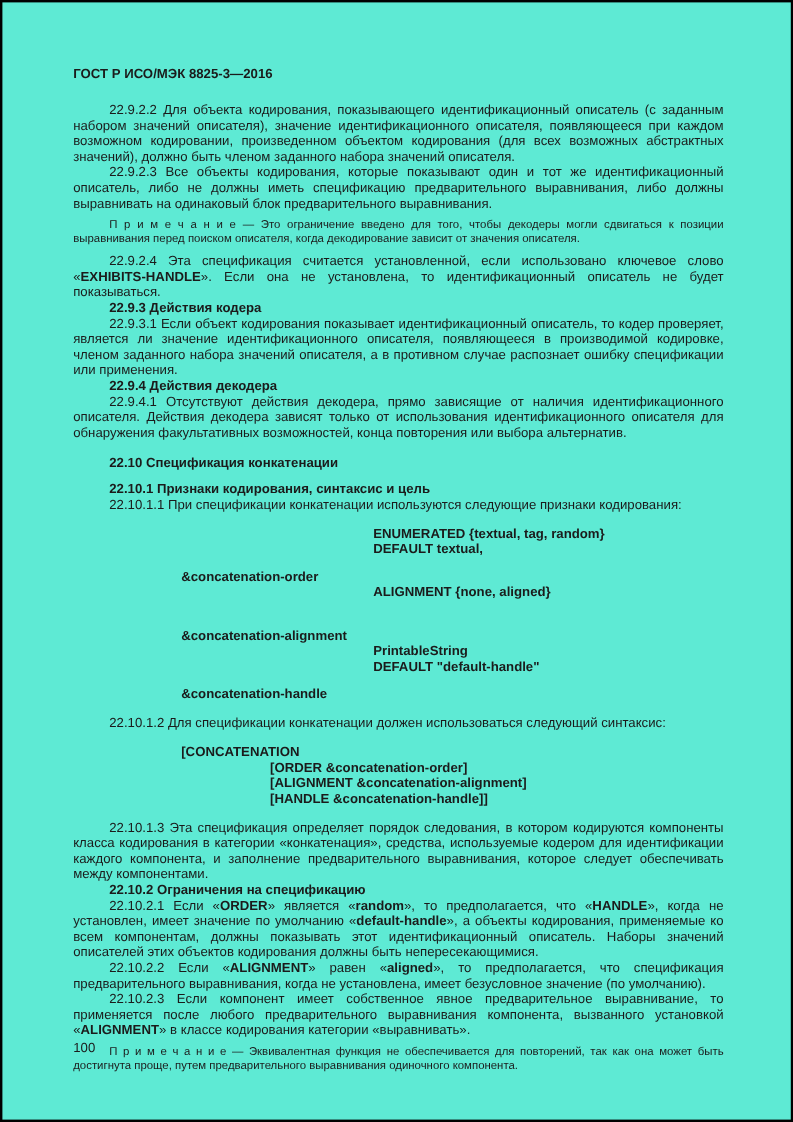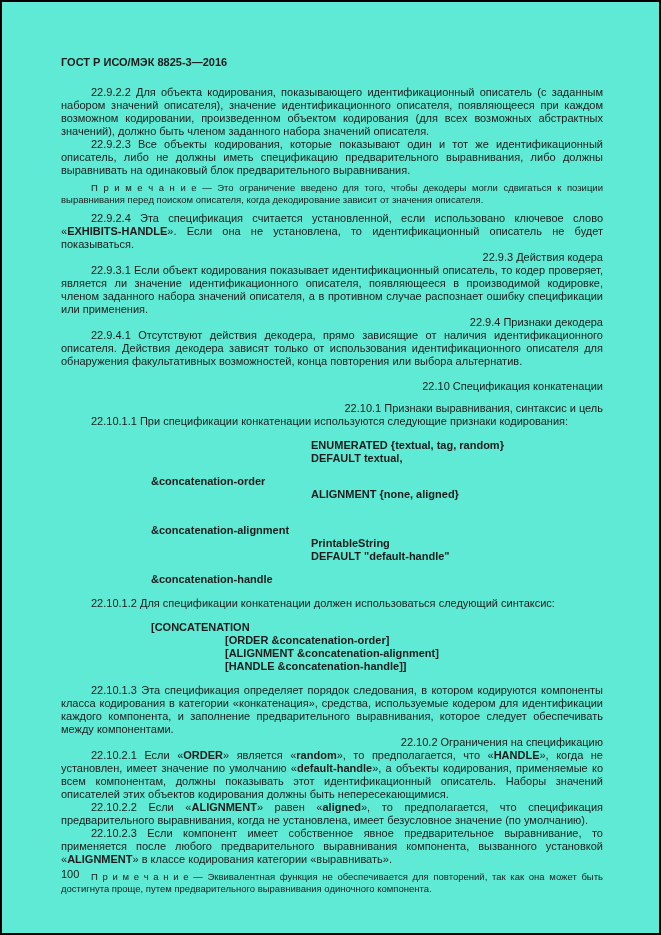--- a/index.html
+++ b/index.html
@@ -14,21 +14,21 @@
     overflow: hidden;
   }
   .inner { position: absolute; top: 54px; left: 59px; right: 56px; }
   .running-header { font-weight: bold; font-size: 11px; line-height: 13px; margin-bottom: 17px; }
   .para {
     font-size: 11px; line-height: 13px;
     text-align: justify; text-indent: 30px; margin: 0;
   }
   .heading {
     font-size: 11px; line-height: 13px;
-    font-weight: normal; text-indent: 30px; margin: 0; text-align: right;
+    font-weight: bold; text-indent: 30px; margin: 0; text-align: left;
   }
   .section-heading { margin: 12px 0 9px; }
   .sub-heading { margin: 0; }
   .note {
     font-size: 9.5px; line-height: 11.5px;
     text-align: justify; text-indent: 30px; margin: 5px 0 7px;
   }
   .deflist { font-weight: bold; font-size: 11px; line-height: 13px; margin: 11px 0 11px 90px; }
   .defrow { display: flex; }
   .defterm { flex: 0 0 160px; width: 160px; margin-top: 36px; }
@@ -44,24 +44,24 @@
 <div class="page">
   <div class="inner">
     <div class="running-header">ГОСТ Р ИСО/МЭК 8825-3—2016</div>
     <div id="doc-body">
         <div class="para"><span>22.9.2.2 Для объекта кодирования, показывающего идентификационный описатель (с заданным набором значений описателя), значение идентификационного описателя, появляющееся при каждом возможном кодировании, произведенном объектом кодирования (для всех возможных абстрактных значений), должно быть членом заданного набора значений описателя.</span></div>
         <div class="para"><span>22.9.2.3 Все объекты кодирования, которые показывают один и тот же идентификационный описатель, либо не должны иметь спецификацию предварительного выравнивания, либо должны выравнивать на одинаковый блок предварительного выравнивания.</span></div>
         <div class="note"><span>П р и м е ч а н и е  —  Это ограничение введено для того, чтобы декодеры могли сдвигаться к позиции выравнивания перед поиском описателя, когда декодирование зависит от значения описателя.</span></div>
         <div class="para"><span>22.9.2.4 Эта спецификация считается установленной, если использовано ключевое слово «</span><b>EXHIBITS-HANDLE</b><span>». Если она не установлена, то идентификационный описатель не будет показываться.</span></div>
         <div class="heading"><span>22.9.3 Действия кодера</span></div>
         <div class="para"><span>22.9.3.1 Если объект кодирования показывает идентификационный описатель, то кодер проверяет, является ли значение идентификационного описателя, появляющееся в производимой кодировке, членом заданного набора значений описателя, а в противном случае распознает ошибку спецификации или применения.</span></div>
-        <div class="heading"><span>22.9.4 Признаки декодера</span></div>
+        <div class="heading"><span>22.9.4 Действия декодера</span></div>
         <div class="para"><span>22.9.4.1 Отсутствуют действия декодера, прямо зависящие от наличия идентификационного описателя. Действия декодера зависят только от использования идентификационного описателя для обнаружения факультативных возможностей, конца повторения или выбора альтернатив.</span></div>
         <div class="heading section-heading"><span>22.10 Спецификация конкатенации</span></div>
-        <div class="heading sub-heading"><span>22.10.1 Признаки выравнивания, синтаксис и цель</span></div>
+        <div class="heading sub-heading"><span>22.10.1 Признаки кодирования, синтаксис и цель</span></div>
         <div class="para"><span>22.10.1.1 При спецификации конкатенации используются следующие признаки кодирования:</span></div>
         <div class="deflist">
           <div class="defrow">
             <div class="defterm">&amp;concatenation-order</div>
             <div class="defdefs">
               <div>ENUMERATED {textual, tag, random}</div>
               <div>DEFAULT textual,</div>
             </div>
           </div>
           <div class="defrow">

